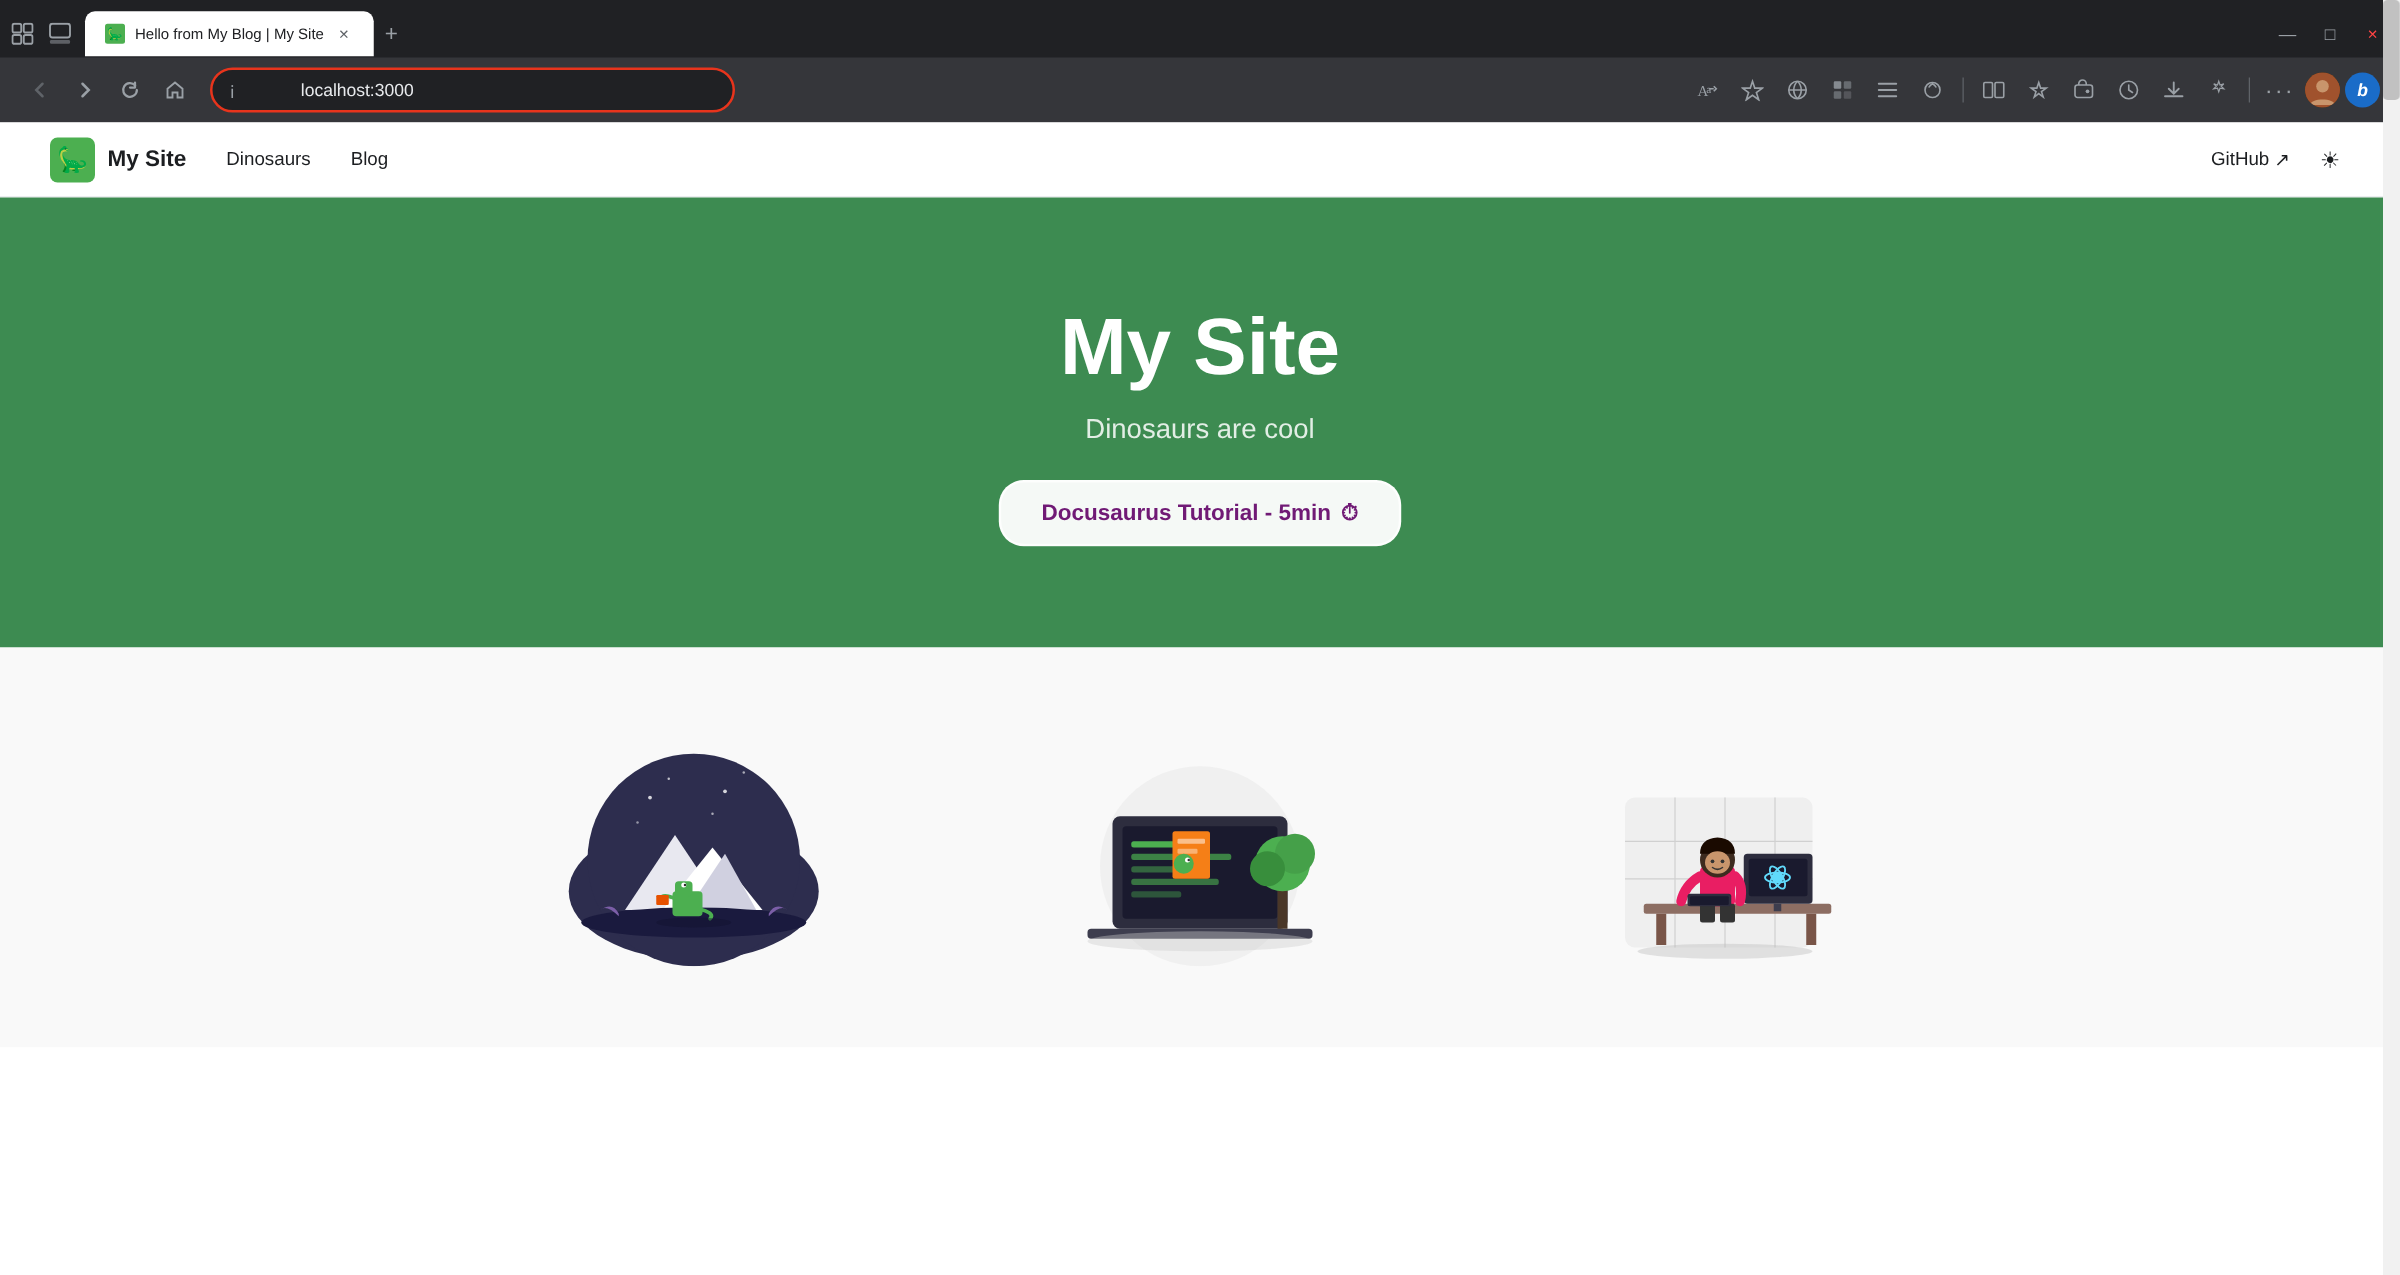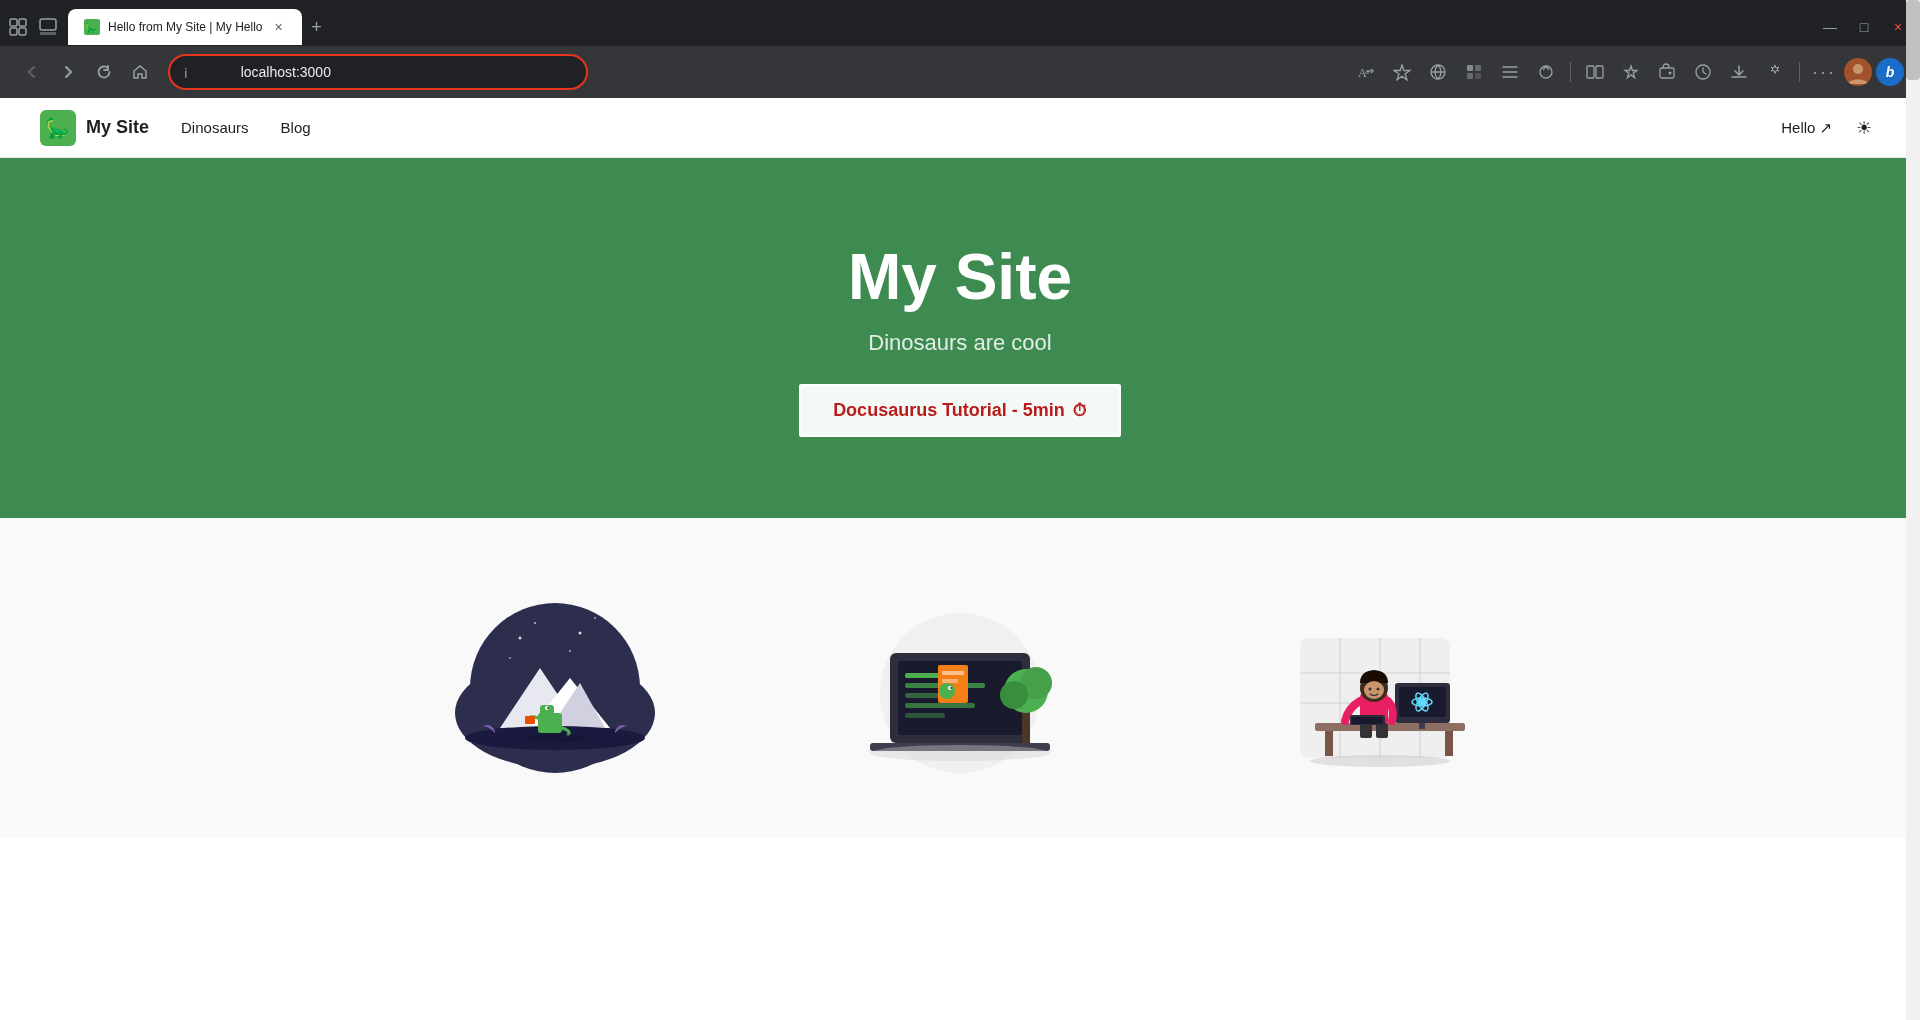--- a/index.html
+++ b/index.html
@@ -288,25 +288,25 @@
     }
     .hero-subtitle {
       font-size: 22px;
       color: rgba(255,255,255,0.85);
       margin-bottom: 28px;
       text-align: center;
     }
     .hero-btn {
       background: rgba(255,255,255,0.95);
       border: 2px solid rgba(255,255,255,0.8);
-      border-radius: 2px;
+      border-radius: 20px;
       padding: 14px 32px;
       font-size: 18px;
       font-weight: 700;
-      color: #b91c1c;
+      color: #701a75;
       cursor: pointer;
       display: flex;
       align-items: center;
       gap: 8px;
     }
 
     
     .features-section {
       background: #f9f9f9;
       padding: 60px 100px;
@@ -367,21 +367,21 @@
       <div class="browser-icon">
         <svg width="18" height="18" viewBox="0 0 18 18" fill="none">
           <rect x="1" y="1" width="16" height="11" rx="2" stroke="#9aa0a6" stroke-width="1.5"></rect>
           <rect x="1" y="14" width="16" height="3" rx="1" fill="#9aa0a6" opacity="0.5"></rect>
         </svg>
       </div>
     </div>
 
     <div class="tab-active">
       <div class="tab-favicon">🦕</div>
-      <span class="tab-title">Hello from My Site | My Hello</span>
+      <span class="tab-title">Hello from My Blog | My Site</span>
       <span class="tab-close">×</span>
     </div>
 
     <div class="tab-new">+</div>
 
     <div class="browser-icons-right">
       <div class="win-btn">—</div>
       <div class="win-btn">□</div>
       <div class="win-btn" style="color:#ff4444">×</div>
     </div>
@@ -510,21 +510,21 @@
 
   <nav class="site-navbar">
     <div class="site-logo">
       <div class="logo-icon">🦕</div>
       <span>My Site</span>
     </div>
     <a class="site-nav-link">Dinosaurs</a>
     <a class="site-nav-link">Blog</a>
     <div class="site-nav-right">
       <a class="github-link">
-        <span>Hello</span>
+        <span>GitHub</span>
         <span>↗</span>
       </a>
       <div class="theme-toggle">☀</div>
     </div>
   </nav>
 
   <section class="hero-section" style="background: #3d8b51;">
     <h1 class="hero-title">My Site</h1>
     <p class="hero-subtitle">Dinosaurs are cool</p>
     <button class="hero-btn">

